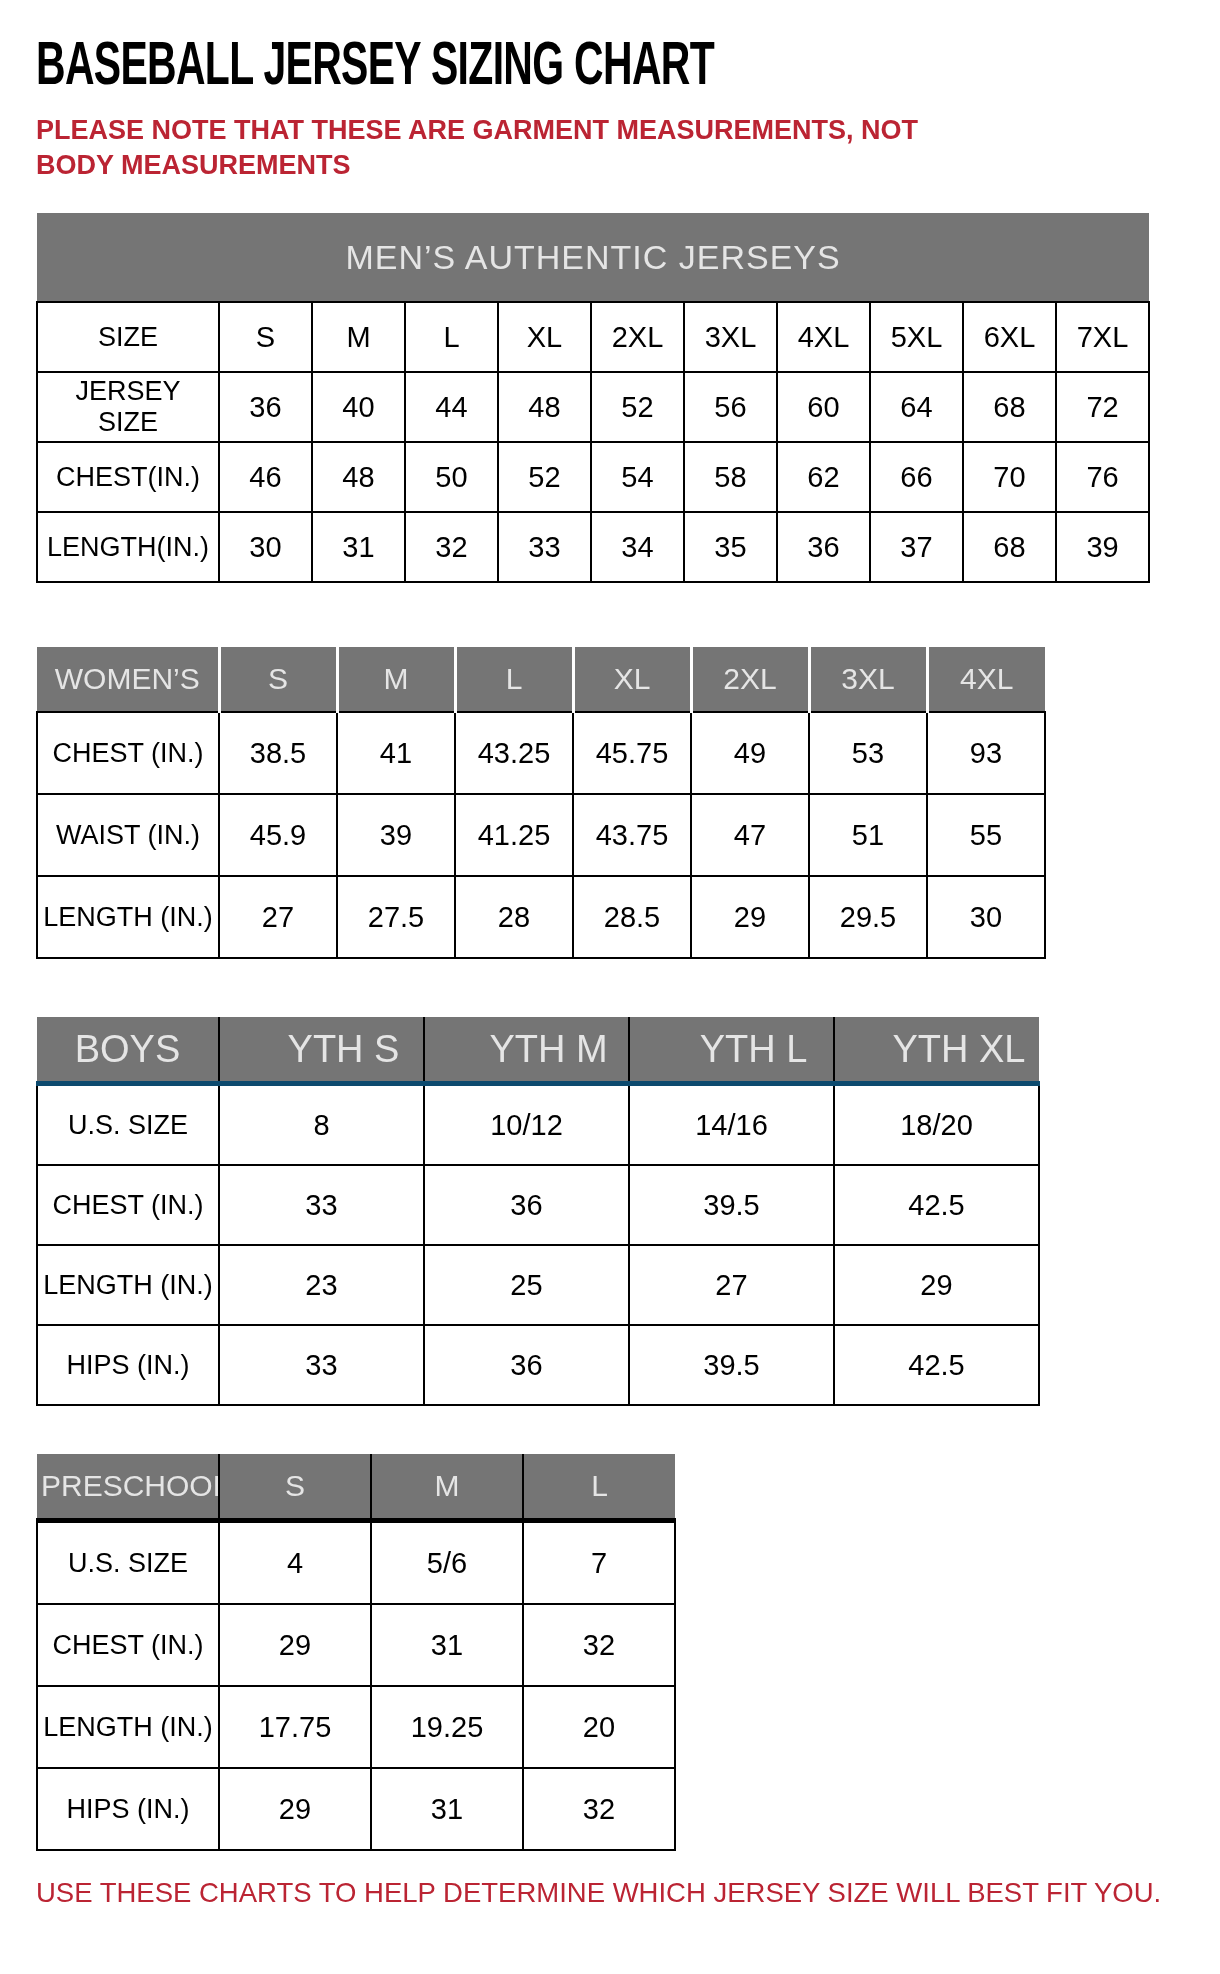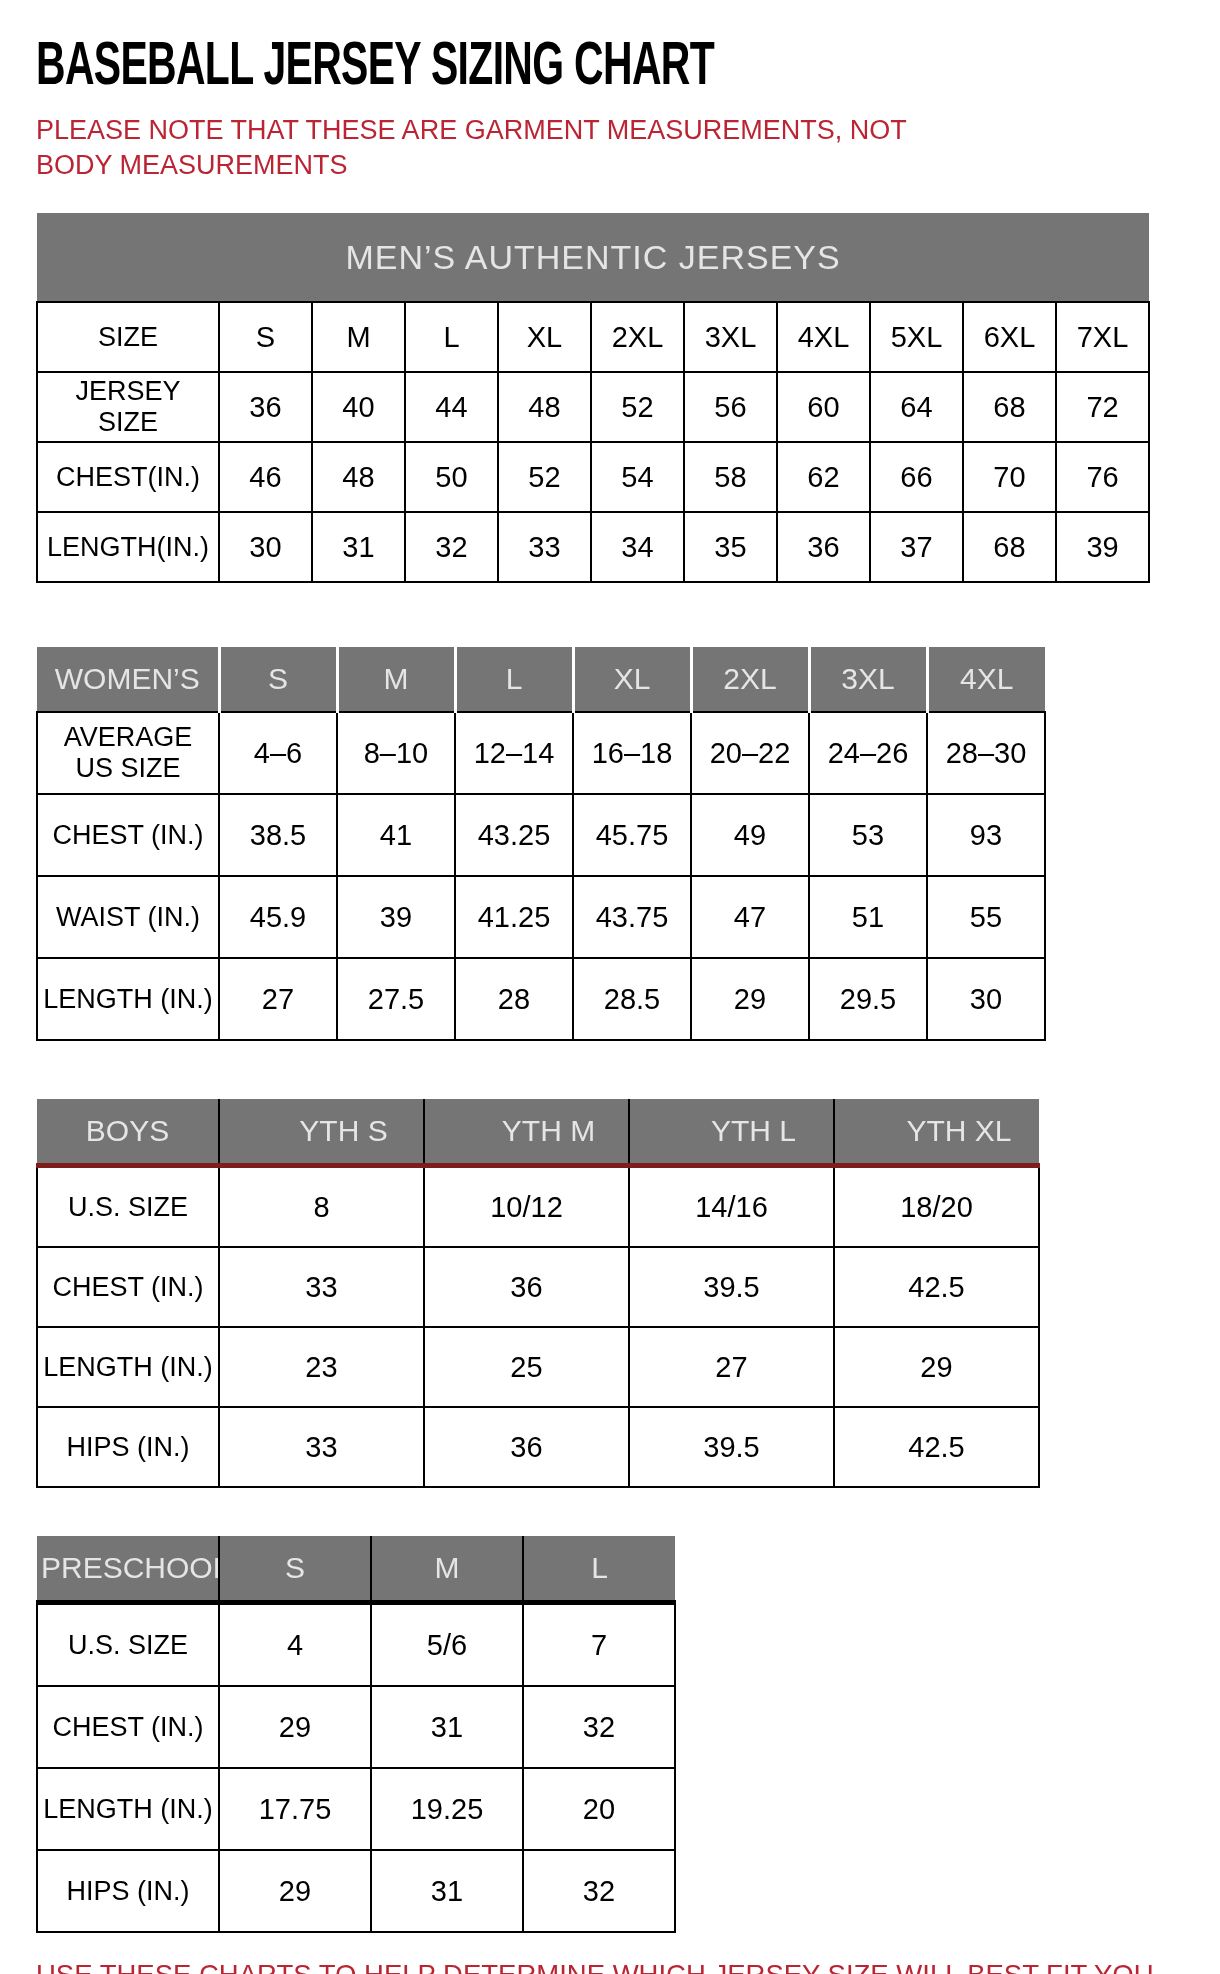--- a/index.html
+++ b/index.html
@@ -24,21 +24,21 @@
     white-space: nowrap;
     transform: scaleX(0.66);
     transform-origin: left center;
   }
   .note {
     color: #bb2433;
     font-size: 27px;
     line-height: 1.3;
     max-width: 900px;
     margin: 0 0 30px 0;
-    font-weight: normal;
+    font-weight: bold;
   }
   table.size-table {
     border-collapse: collapse;
     table-layout: fixed;
   }
   .size-table th, .size-table td {
     border: 2px solid #000000;
     text-align: center;
     vertical-align: middle;
     padding: 0 4px;
@@ -65,21 +65,21 @@
   table.womens { width: 1008px; margin-bottom: 58px; }
   .womens .col-label { width: 182px; }
   .womens .col-val  { width: 118px; }
   .womens thead th { height: 64px; font-size: 30px; }
   .womens thead th + th { border-left: 3px solid #ffffff; }
   .womens tbody td { height: 80px; }
   
   table.boys { width: 1002px; margin-bottom: 48px; }
   .boys .col-label { width: 182px; }
   .boys .col-val  { width: 205px; }
-  .boys thead th { height: 64px; font-size: 30px; border-bottom: 5px solid #7f1d1d; }
+  .boys thead th { height: 64px; font-size: 38px; border-bottom: 5px solid #0c4a6e; }
   .boys thead th + th { border-left: 2px solid #000000; padding-left: 48px; }
   .boys tbody td { height: 78px; }
   
   table.preschool { width: 638px; margin-bottom: 26px; }
   .preschool .col-label { width: 182px; }
   .preschool .col-val  { width: 152px; }
   .preschool thead th { height: 64px; font-size: 30px; border-bottom: 5px solid #000000; }
   .preschool thead th + th { border-left: 2px solid #000000; }
   .preschool tbody td { height: 80px; }
 
@@ -189,30 +189,20 @@
             <th>M</th>
             <th>L</th>
             <th>XL</th>
             <th>2XL</th>
             <th>3XL</th>
             <th>4XL</th>
           </tr>
         </thead>
         <tbody>
           <tr>
-            <td class="label-cell">AVERAGE US SIZE</td>
-            <td>4–6</td>
-            <td>8–10</td>
-            <td>12–14</td>
-            <td>16–18</td>
-            <td>20–22</td>
-            <td>24–26</td>
-            <td>28–30</td>
-          </tr>
-          <tr>
             <td class="label-cell">CHEST (IN.)</td>
             <td>38.5</td>
             <td>41</td>
             <td>43.25</td>
             <td>45.75</td>
             <td>49</td>
             <td>53</td>
             <td>93</td>
           </tr>
           <tr>

